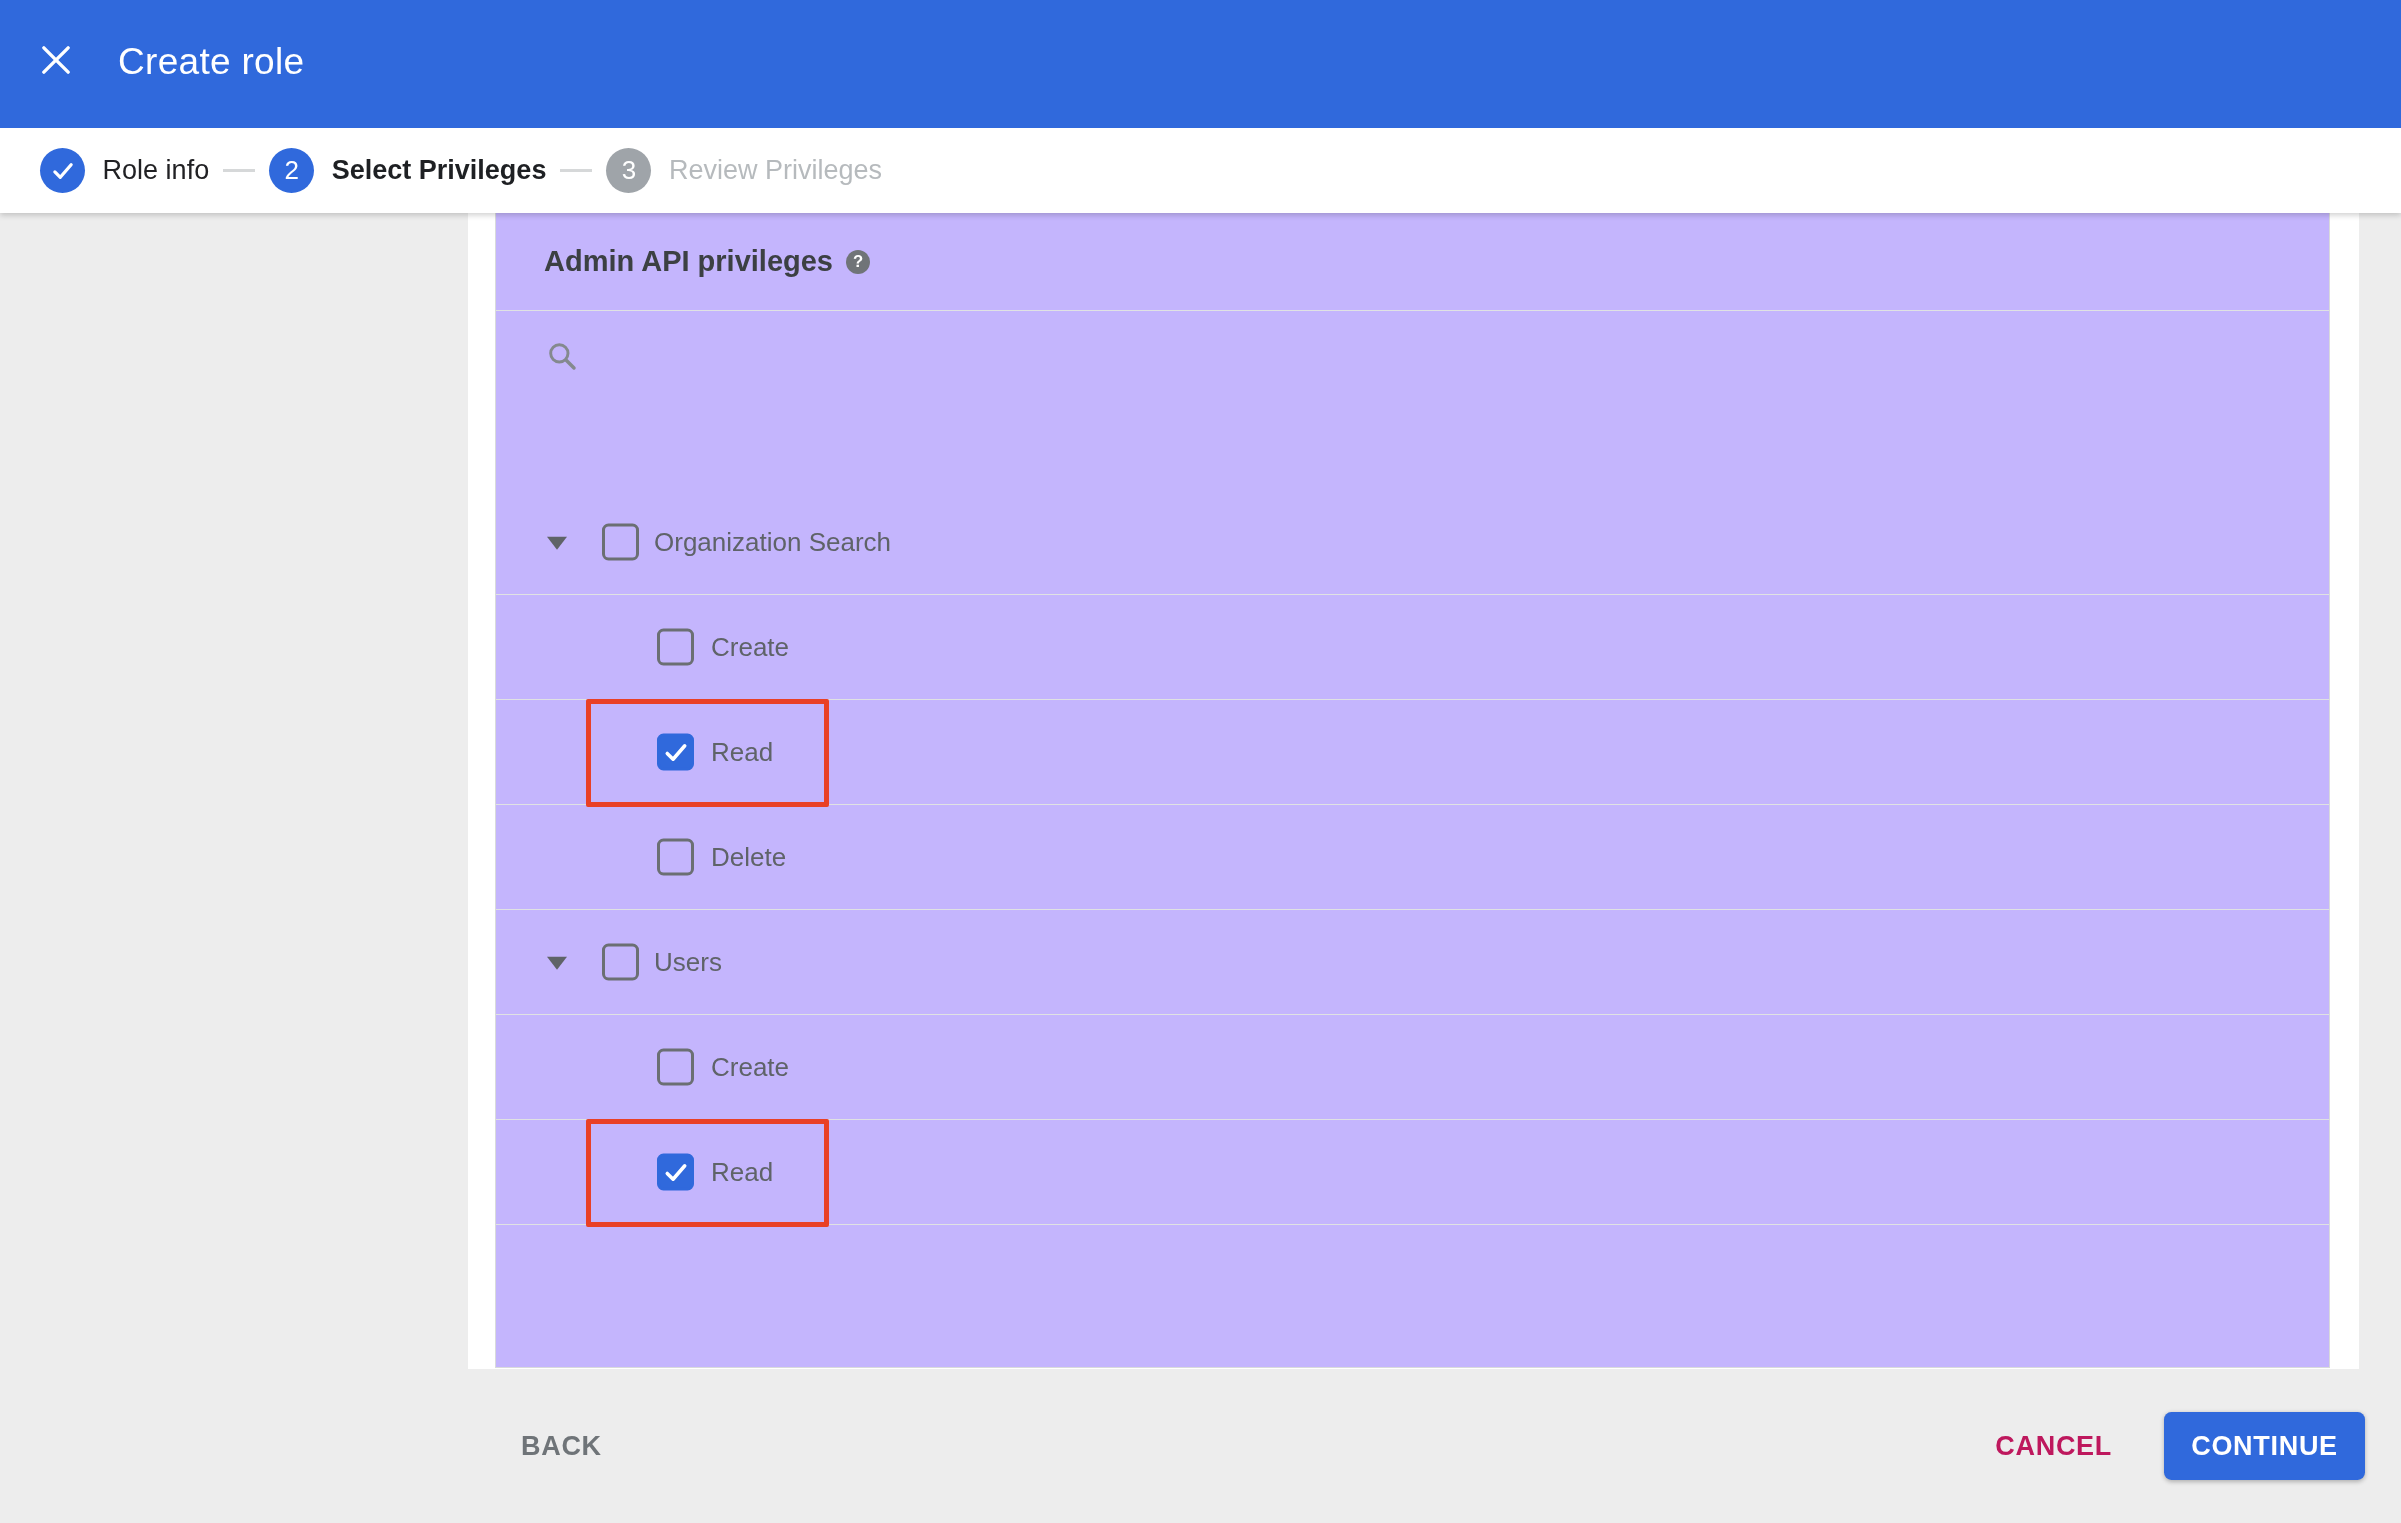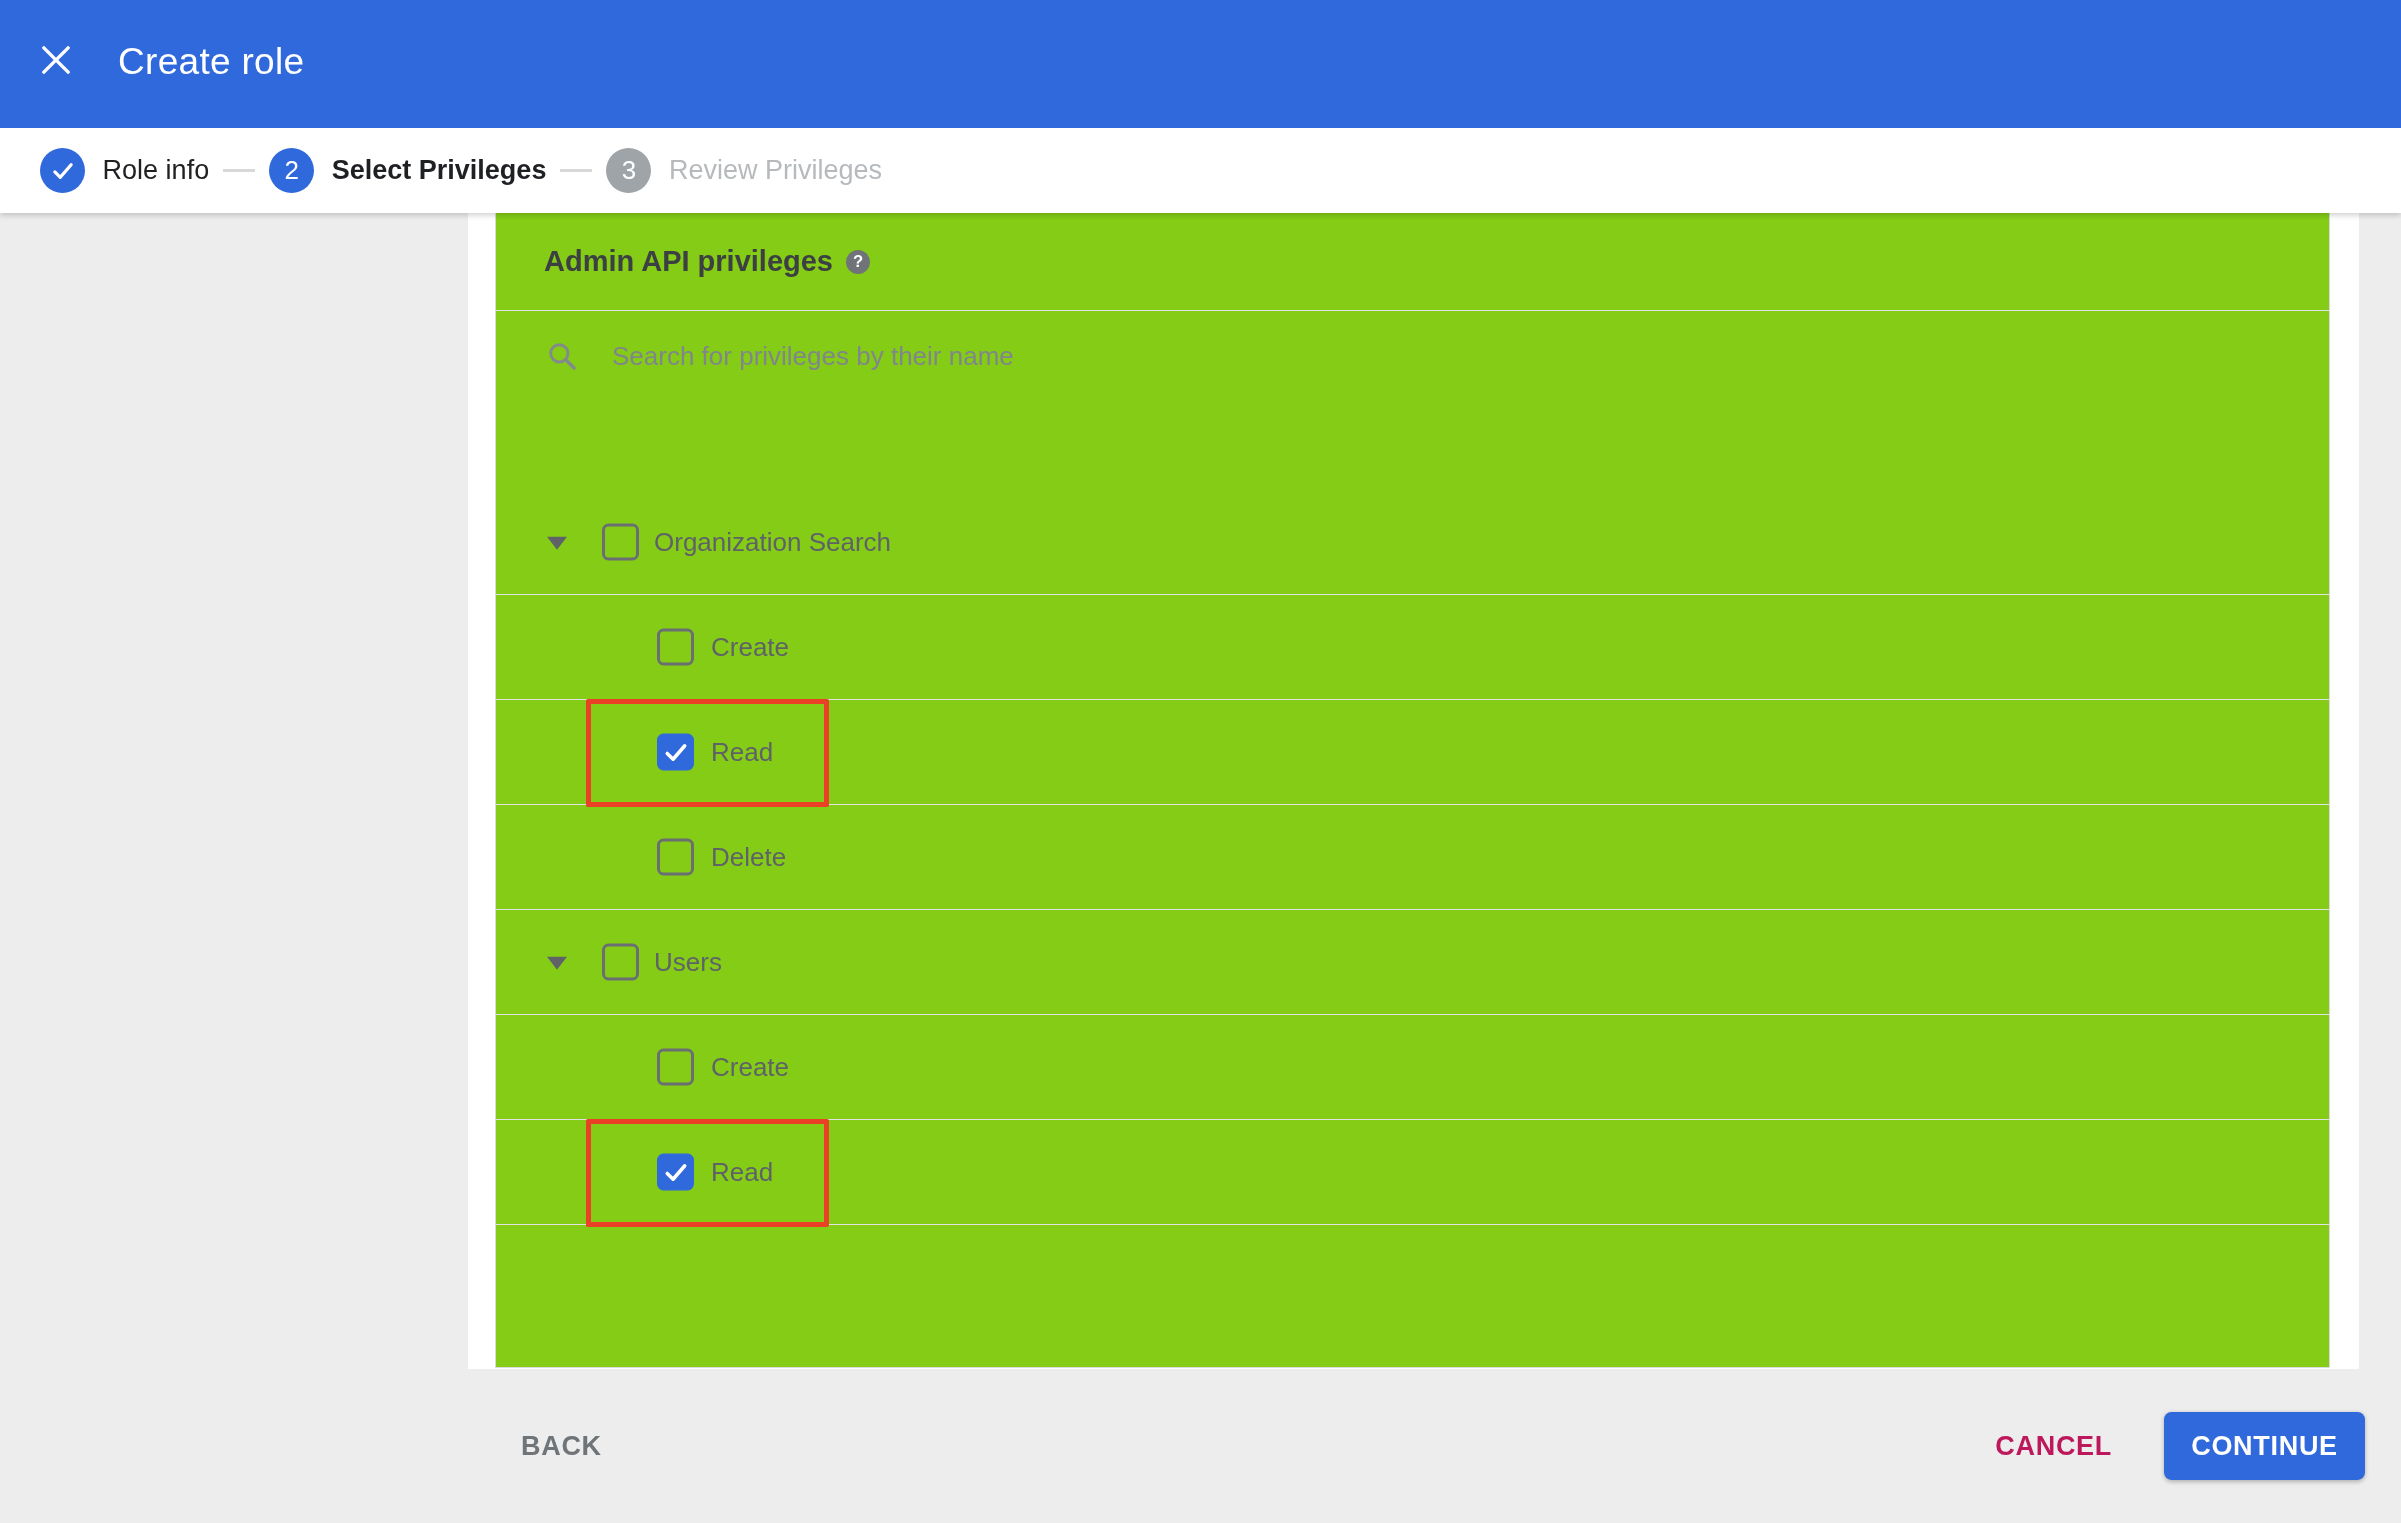--- a/index.html
+++ b/index.html
@@ -28,21 +28,21 @@
   .step--active .step-label{font-weight:700;color:#1e2023;}
   .step--upcoming .step-label{color:#b6babd;}
   .step-dash{width:32px;height:3.7px;background:#d6d8d9;margin:0 14px;flex:none;}
 
   
   .bg-left{left:0;top:213px;width:468px;height:1310px;background:#ededed;z-index:1;}
   .bg-right{right:0;top:213px;width:42px;height:1310px;background:#ededed;z-index:1;}
   .footer{left:0;top:1369px;width:2401px;height:155px;background:#ededed;z-index:3;}
 
   
-  .card{left:495px;top:213px;width:1835px;height:1155px;background:#84cc16;z-index:2;
+  .card{left:495px;top:213px;width:1835px;height:1155px;background:#c4b5fd;z-index:2;
         border:0.9px solid #d8dadb;border-top:none;}
   .section-head{left:0;top:0;width:100%;height:97px;display:flex;align-items:center;
                 padding-left:48px;}
   .section-title{font-size:29px;font-weight:700;color:#3c4043;white-space:nowrap;}
   .help-icon{width:24px;height:24px;border-radius:50%;background:#707478;color:#fff;
              font-size:16.7px;font-weight:700;display:flex;align-items:center;
              justify-content:center;margin-left:13px;cursor:pointer;}
   .search-row{left:0;top:97px;width:100%;height:91px;border-top:0.9px solid #e0e2e3;}
   .search-icon{left:50px;top:50%;transform:translateY(-50%);width:32px;height:32px;}
   .search-input{left:114px;top:50%;transform:translateY(-50%);width:1392px;border:none;
@@ -127,21 +127,20 @@
   <div class="abs section-head">
     <span class="section-title">Admin API privileges</span>
     <span class="help-icon">?</span>
   </div>
 
   <div class="abs search-row">
     <svg class="abs search-icon" viewBox="0 0 24 24">
       <circle cx="10" cy="10" r="6.5" fill="none" stroke="#84898e" stroke-width="2.2"></circle>
       <path d="M15 15 L21 21" stroke="#84898e" stroke-width="2.6" stroke-linecap="round"></path>
     </svg>
-    <input class="abs search-input" value="" placeholder="Search for privileges by their name" style="">
   </div>
 
 
   <div class="abs tbody">
       <div class="prow parent">
     <span class="caret"></span>
     <span class="cbox">
       
     </span>
     <span class="plabel">Organization Search</span>

